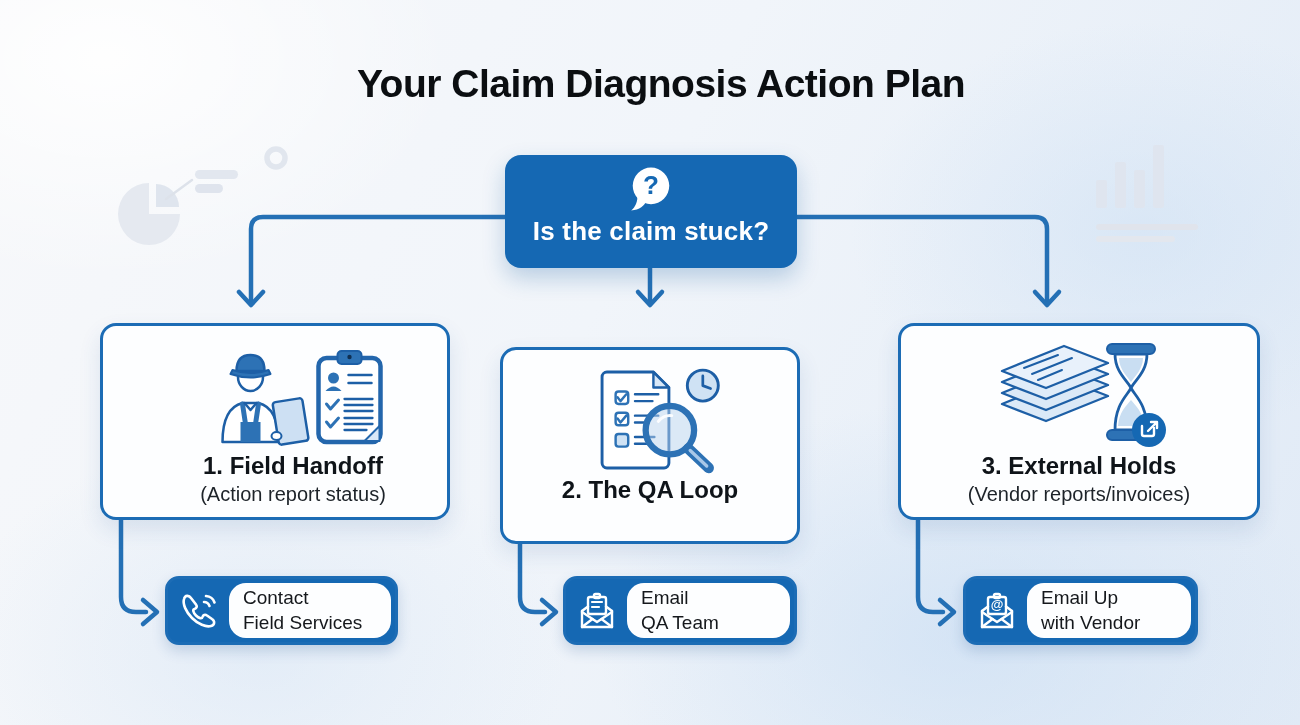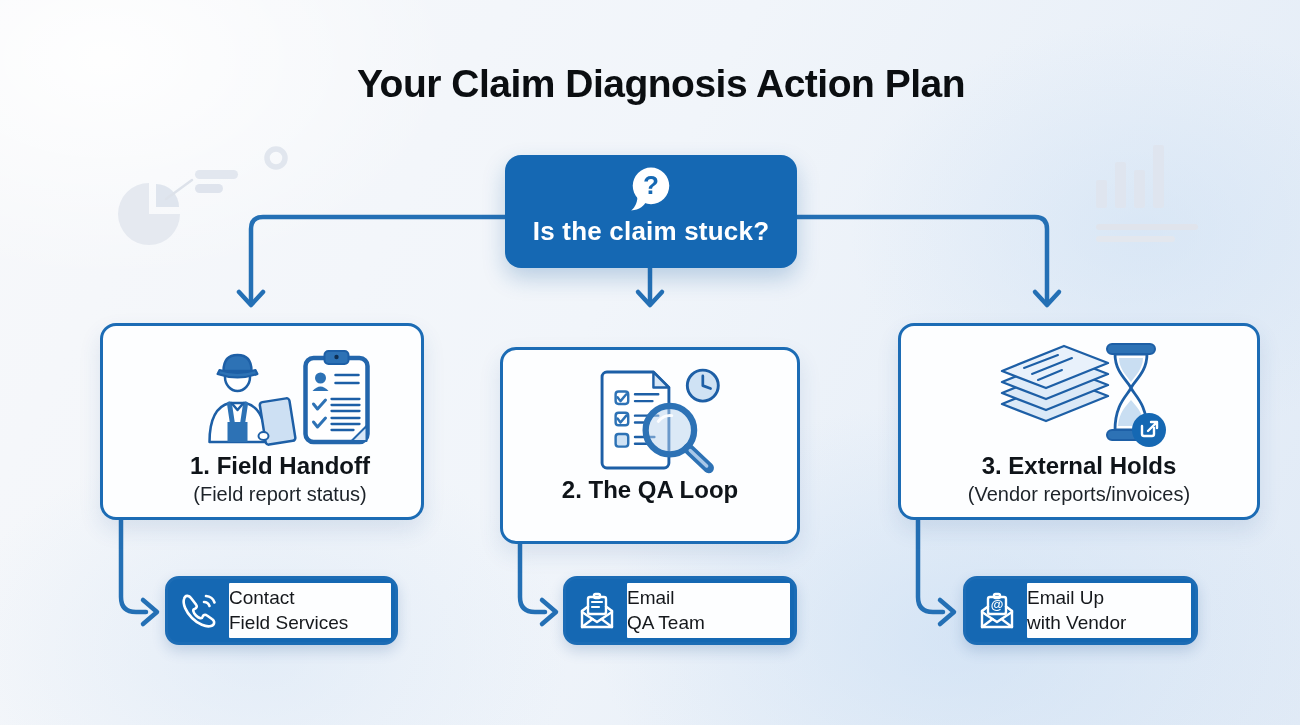--- a/index.html
+++ b/index.html
@@ -29,35 +29,35 @@
   .decision-label{color:#ffffff;font-size:26px;font-weight:bold;margin-top:3px;letter-spacing:.2px;}
   .step-card{
     position:absolute;top:323px;height:197px;z-index:2;box-sizing:border-box;
     background:#fdfeff;border:3px solid #1c6cb5;border-radius:16px;
     box-shadow:0 10px 22px rgba(36,86,148,.12);
     display:flex;flex-direction:column;align-items:center;
   }
   .step-card .icon-zone{height:112px;display:flex;align-items:center;justify-content:center;margin-top:14px;}
   .step-title{font-size:24px;font-weight:bold;color:#0f1419;line-height:1.15;}
   .step-subtitle{font-size:20px;color:#1d2329;margin-top:3px;}
-  .card-1{left:100px;width:324px;padding-left:36px;}
+  .card-1{left:100px;width:350px;padding-left:36px;}
   .card-2{left:500px;width:300px;margin-top:24px;}
   .card-3{left:898px;width:362px;}
   .action-btn{
     position:absolute;top:576px;height:69px;z-index:2;box-sizing:border-box;
     background:#1568b3;border:3px solid #1c6cb5;border-radius:14px;
     box-shadow:0 6px 14px rgba(36,86,148,.20);cursor:pointer;
   }
   .action-1{left:165px;width:233px;}
   .action-2{left:563px;width:234px;}
   .action-3{left:963px;width:235px;}
   .action-icon-zone{position:absolute;left:0;top:0;bottom:0;width:62px;display:flex;align-items:center;justify-content:center;}
   .action-panel{
-    position:absolute;left:61px;top:4px;right:4px;bottom:4px;background:#fdfeff;border-radius:1px;
-    display:flex;flex-direction:column;justify-content:center;box-sizing:border-box;
+    position:absolute;left:61px;top:4px;right:4px;bottom:4px;background:#fdfeff;border-radius:17px;
+    display:flex;flex-direction:column;justify-content:center;padding-left:14px;box-sizing:border-box;
   }
   .action-line{font-size:19px;color:#15181c;line-height:1.28;}
 </style>
 </head>
 <body>
 
 <div class="canvas">
 
   <svg class="layer deco" width="1300" height="725" viewBox="0 0 1300 725">
     <g>
@@ -134,21 +134,21 @@
           <path d="M125,45 Q133,36 141,45 Z" fill="#2d72b5"></path>
           <path d="M148,29 H171 M148,37 H171" stroke="#1d5fa6" stroke-width="2.5"></path>
           <path d="M126,58 l4,5 l8,-9" fill="none" stroke="#2d72b5" stroke-width="3"></path>
           <path d="M144,53 H172 M144,59 H172 M144,65 H172" stroke="#1d5fa6" stroke-width="2.3"></path>
           <path d="M126,76 l4,5 l8,-9" fill="none" stroke="#2d72b5" stroke-width="3"></path>
           <path d="M144,72 H172 M144,78 H172 M144,84 H166" stroke="#1d5fa6" stroke-width="2.3"></path>
         </g>
       </svg>
     </div>
     <div class="step-title">1. Field Handoff</div>
-    <div class="step-subtitle">(Field report status)</div>
+    <div class="step-subtitle">(Action report status)</div>
   </div>
 
   <div class="step-card card-2">
     <div class="icon-zone">
       <svg width="155" height="112" viewBox="0 0 160 115">
         <g stroke-linejoin="round" stroke-linecap="round">
           <circle cx="134" cy="22" r="16" fill="#cfe2f4" stroke="#1d5fa6" stroke-width="3"></circle>
           <path d="M134,22 L134,12 M134,22 L142,25" stroke="#1d5fa6" stroke-width="2.8" fill="none"></path>
           <path d="M35,8 h48 l16,16 v78 a5,5 0 0 1 -5,5 h-59 a5,5 0 0 1 -5,-5 v-89 a5,5 0 0 1 5,-5 z" fill="#ffffff" stroke="#1d5fa6" stroke-width="3"></path>
           <path d="M83,8 l16,16 h-16 z" fill="#d9e8f7" stroke="#1d5fa6" stroke-width="2.5"></path>

